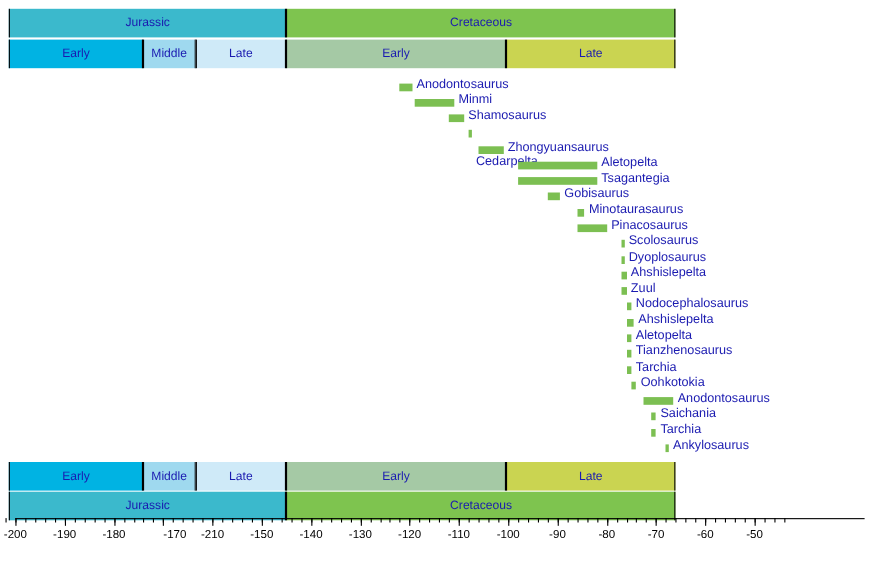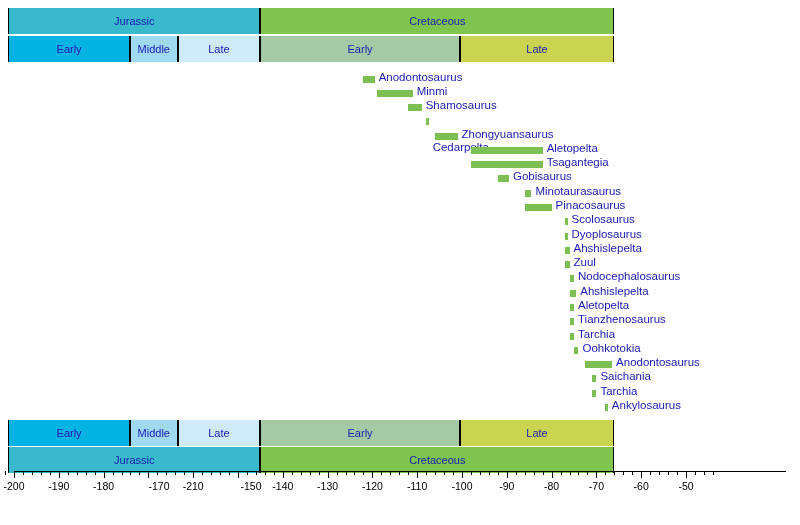--- a/index.html
+++ b/index.html
@@ -219,21 +219,21 @@
     <div class="tick-label" style="left: 14px;">-200</div>
     <div class="tick major" style="left: 58.8px;"></div>
     <div class="tick-label" style="left: 58.8px;">-190</div>
     <div class="tick major" style="left: 103.6px;"></div>
     <div class="tick-label" style="left: 103.6px;">-180</div>
     <div class="tick major" style="left: 148.4px;"></div>
     <div class="tick-label" style="left: 159px;">-170</div>
     <div class="tick major" style="left: 193.2px;"></div>
     <div class="tick-label" style="left: 193.2px;">-210</div>
     <div class="tick major" style="left: 238px;"></div>
-    <div class="tick-label" style="left: 251px;">-150</div>
+    <div class="tick-label" style="left: 238px;">-150</div>
     <div class="tick major" style="left: 282.8px;"></div>
     <div class="tick-label" style="left: 282.8px;">-140</div>
     <div class="tick major" style="left: 327.6px;"></div>
     <div class="tick-label" style="left: 327.6px;">-130</div>
     <div class="tick major" style="left: 372.4px;"></div>
     <div class="tick-label" style="left: 372.4px;">-120</div>
     <div class="tick major" style="left: 417.2px;"></div>
     <div class="tick-label" style="left: 417.2px;">-110</div>
     <div class="tick major" style="left: 462px;"></div>
     <div class="tick-label" style="left: 462px;">-100</div>

